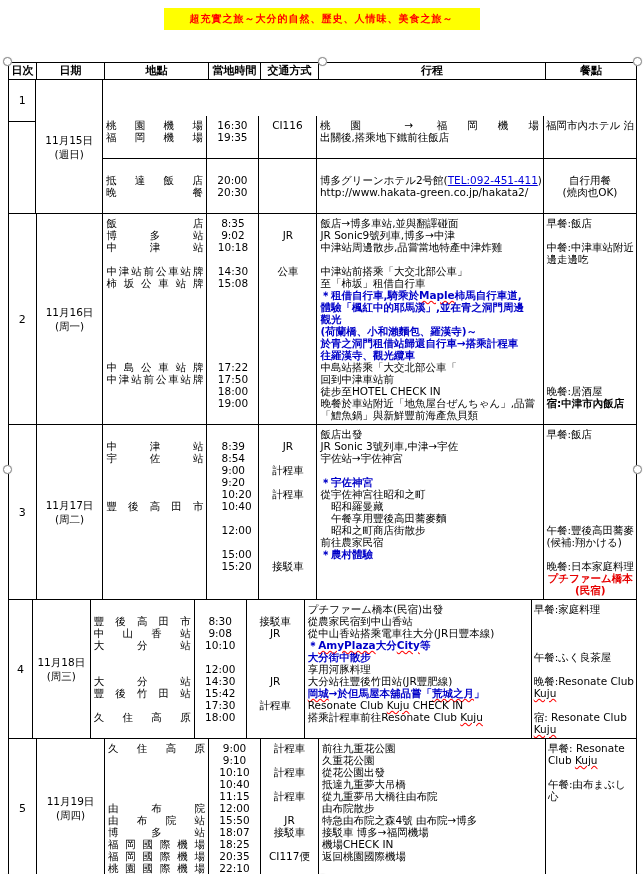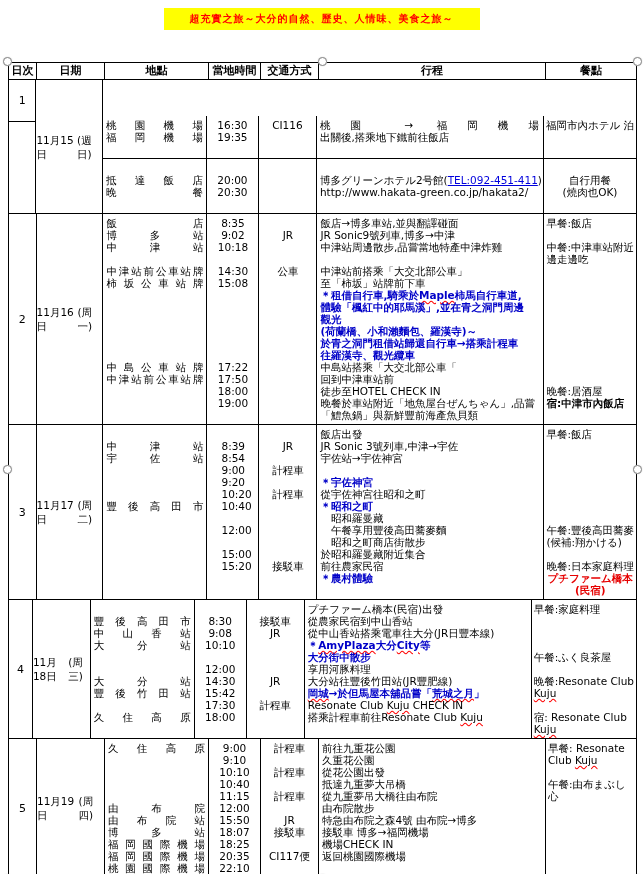--- a/index.html
+++ b/index.html
@@ -23,21 +23,21 @@
     border-right: 1px solid #000; font-size: 11px; font-weight: bold;
     text-align: center; line-height: 16px; color:#000;
   }
   .hcell:last-child { border-right: none; }
   .day { display: flex; border-bottom: 1px solid #000; align-items: stretch; }
   .day:last-child { border-bottom: none; }
   .c-num  { width: 28px;  border-right: 1px solid #000; display:flex; flex-direction:column; font-size:11px; text-align:center; }
   .c-num .half { flex:0 0 auto; display:flex; align-items:center; justify-content:center; }
   .c-num .fill { flex:1 1 auto; }
   .c-num.center { justify-content:center; align-items:center; flex-direction:row; }
-  .c-date { width: 68px; border-right: 1px solid #000; display:flex; flex-direction:row; align-items:center; justify-content:center; font-size:10.5px; line-height:14px; color:#000; }
+  .c-date { width: 68px; border-right: 1px solid #000; display:flex; flex-direction:column; align-items:center; justify-content:center; font-size:10.5px; line-height:14px; color:#000; }
   .c-body { flex: 1 1 auto; display:flex; flex-direction:column; }
   .section { display:flex; flex:1 1 auto; align-items:stretch; }
   .section.divided { border-bottom: 1px solid #000; margin-top: 36px; }
   .col { border-right: 1px solid #000; overflow: hidden; }
   .c-loc  { width: 104px; }
   .c-time { width: 52px;  }
   .c-tr   { width: 58px;  }
   .c-it   { width: 227px; }
   .c-meal { flex: 1 1 auto; border-right: none; }
   .ln { height: 12px; line-height: 12px; font-size: 10.5px; white-space: nowrap; color:#000; }
@@ -212,21 +212,21 @@
                 <div class="ln">&nbsp;</div>
                 <div class="ln">&nbsp;</div>
                 <div class="ln">&nbsp;</div>
               </div>
               <div class="col c-it" style="padding: 3px 0px;">
                 <div class="ln">飯店→博多車站,並與翻譯碰面</div>
                 <div class="ln">JR Sonic9號列車,博多→中津</div>
                 <div class="ln">中津站周邊散步,品嘗當地特產中津炸雞</div>
                 <div class="ln">&nbsp;</div>
                 <div class="ln">中津站前搭乘「大交北部公車」</div>
-                <div class="ln">至「柿坂」站牌前下車</div>
+                <div class="ln">至「柿坂」租借自行車</div>
                 <div class="ln"><span class="b">＊租借自行車,騎乘於</span><span class="b wavy">Maple</span><span class="b">柿馬自行車道,</span></div>
                 <div class="ln"><span class="b">體驗「楓紅中的耶馬溪」,並在青之洞門周邊</span></div>
                 <div class="ln"><span class="b">觀光</span></div>
                 <div class="ln"><span class="b">(荷蘭橋、小和瀨麵包、羅漢寺)～</span></div>
                 <div class="ln"><span class="b">於青之洞門租借站歸還自行車→搭乘計程車</span></div>
                 <div class="ln"><span class="b">往羅漢寺、觀光纜車</span></div>
                 <div class="ln">中島站搭乘「大交北部公車「</div>
                 <div class="ln">回到中津車站前</div>
                 <div class="ln">徒步至HOTEL CHECK IN</div>
                 <div class="ln">晚餐於車站附近「地魚屋台ぜんちゃん」,品嘗</div>
@@ -312,25 +312,23 @@
                 <div class="ln">&nbsp;</div>
                 <div class="ln">&nbsp;</div>
               </div>
               <div class="col c-it" style="padding: 3px 0px;">
                 <div class="ln">飯店出發</div>
                 <div class="ln">JR Sonic 3號列車,中津→宇佐</div>
                 <div class="ln">宇佐站→宇佐神宮</div>
                 <div class="ln">&nbsp;</div>
                 <div class="ln"><span class="b">＊宇佐神宮</span></div>
                 <div class="ln">從宇佐神宮往昭和之町</div>
-                <div class="ln"><span class="b">＊昭和之町</span></div>
                 <div class="ln">　昭和羅曼藏</div>
                 <div class="ln">　午餐享用豐後高田蕎麥麵</div>
                 <div class="ln">　昭和之町商店街散步</div>
-                <div class="ln">於昭和羅曼藏附近集合</div>
                 <div class="ln">前往農家民宿</div>
                 <div class="ln"><span class="b">＊農村體驗</span></div>
                 <div class="ln">&nbsp;</div>
               </div>
               <div class="col c-meal" style="padding: 3px 0px;">
                 <div class="ln">早餐:飯店</div>
                 <div class="ln">&nbsp;</div>
                 <div class="ln">&nbsp;</div>
                 <div class="ln">&nbsp;</div>
                 <div class="ln">&nbsp;</div>

